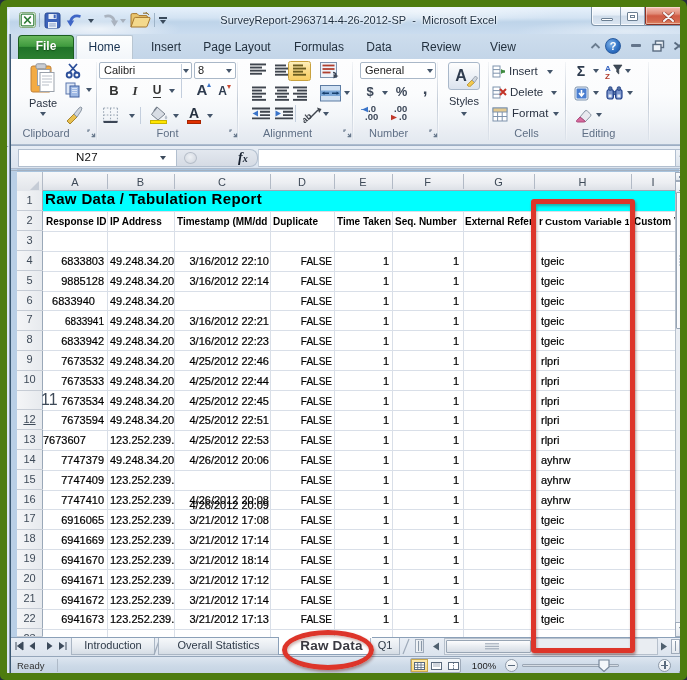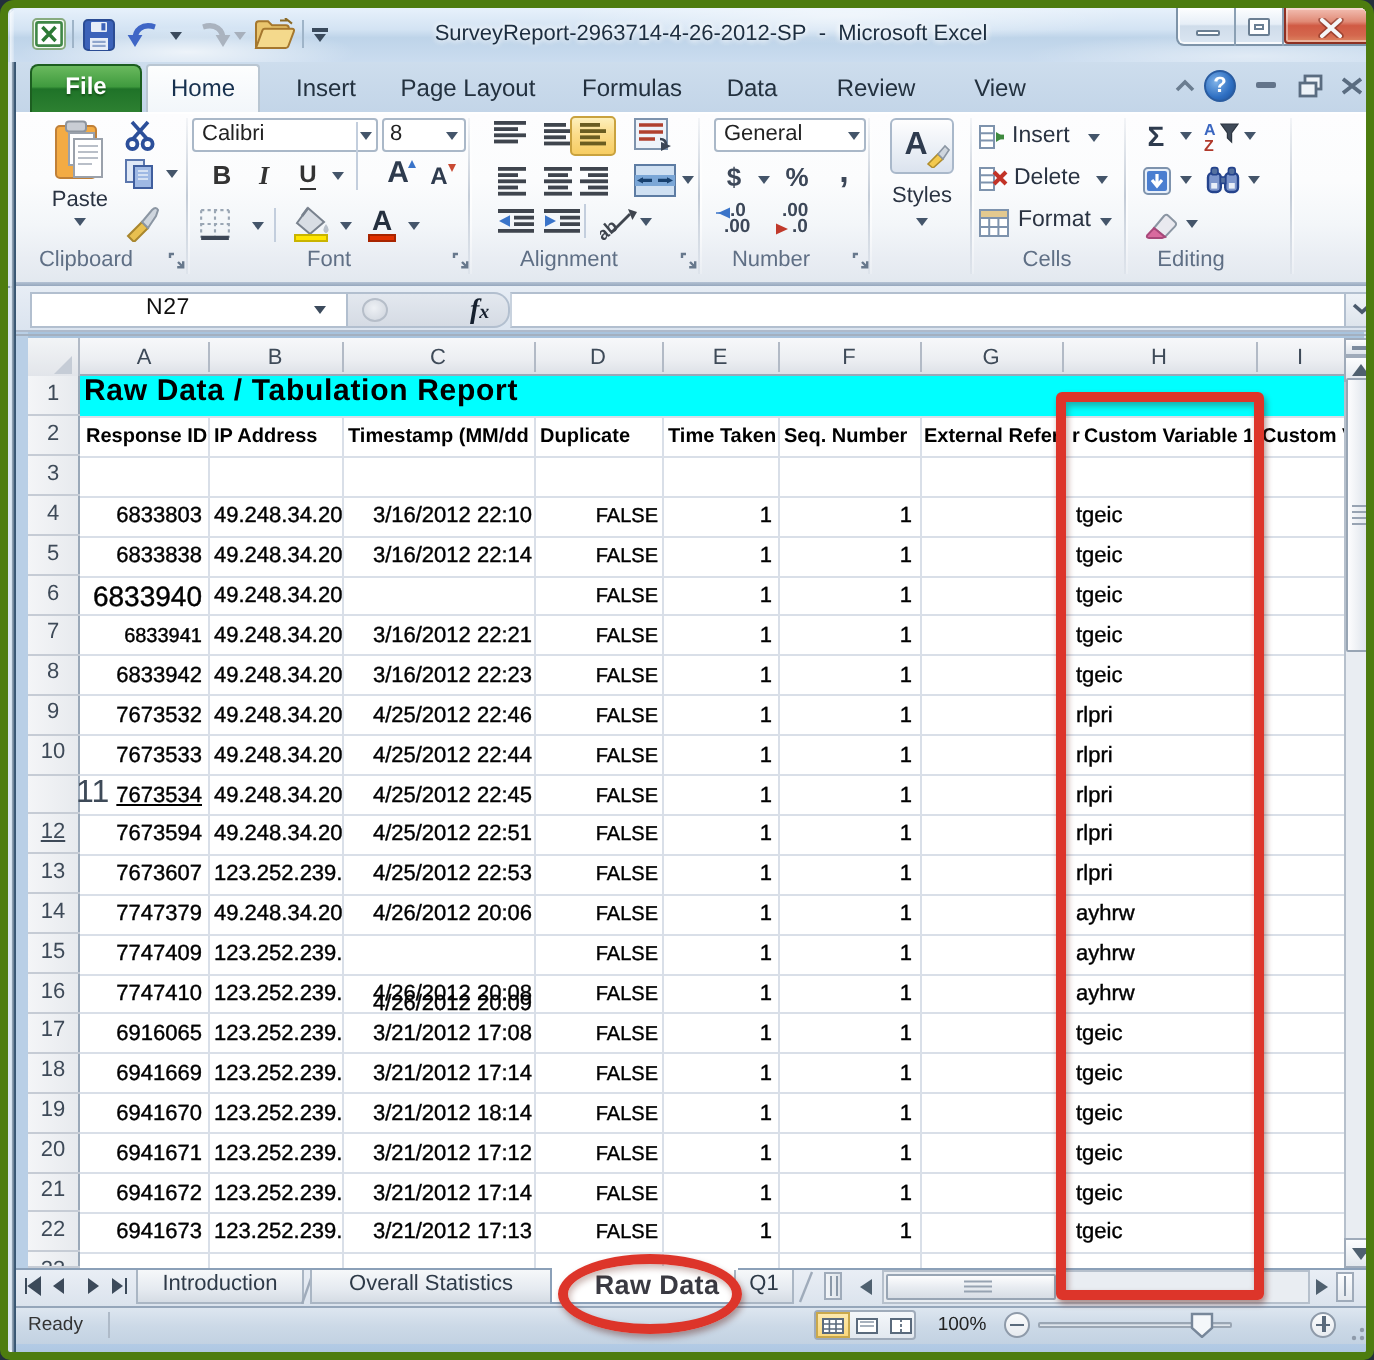--- a/index.html
+++ b/index.html
@@ -1,18 +1,18 @@
 <!DOCTYPE html>
 <html><head><meta charset="utf-8"><style>
 html,body{margin:0;padding:0;}
 *{box-sizing:border-box;}
 body{width:687px;height:680px;font-family:"Liberation Sans",sans-serif;-webkit-font-smoothing:antialiased;}
 .abs{position:absolute;}
 #win{position:relative;width:687px;height:680px;background:#a8c3dd;overflow:hidden;
-  border-radius:7px 7px 5px 5px;border:4px solid #4d7c0f;box-shadow:inset 0 0 0 1px rgba(255,255,255,.55);}
+  border-radius:7px 7px 5px 5px;border:7px solid #4d7c0f;box-shadow:inset 0 0 0 1px rgba(255,255,255,.55);}
 #winwrap{position:relative;width:687px;height:680px;background:#23303c;}
 .tx{white-space:nowrap;}
 </style></head><body>
 <div id="winwrap">
     <div id="win">
 
 <div class="abs" style="left:0px;top:0px;width:687px;height:27px;background:linear-gradient(#e7f1fb 0%,#d3e3f3 40%,#bed4e9 55%,#cadcef 100%);border-radius:6px 6px 0 0;"></div>
 <div class="abs" style="left:0px;top:0px;width:687px;height:27px;background:radial-gradient(ellipse 120px 18px at 90px 22px,rgba(255,255,255,.7),rgba(255,255,255,0) 70%),radial-gradient(ellipse 200px 20px at 420px 4px,rgba(255,255,255,.5),rgba(255,255,255,0) 70%),radial-gradient(ellipse 160px 16px at 620px 24px,rgba(255,255,255,.45),rgba(255,255,255,0) 70%);"></div>
 <svg class="abs" style="left:12px;top:5px" width="19" height="17" viewBox="0 0 19 17">
 <rect x="0.5" y="0.5" width="16" height="15" rx="2" fill="#f4f9f3" stroke="#87ab7f"></rect>
@@ -451,28 +451,28 @@
 <div class="abs tx" style="left:532px;top:204.9px;width:5px;height:19.9px;font-size:10px;line-height:19.9px;font-weight:700;color:#000;overflow:hidden;">r</div>
 <div class="abs tx" style="left:538px;top:204.9px;width:84px;height:19.9px;font-size:9.8px;line-height:19.9px;font-weight:700;color:#000;overflow:hidden;">Custom Variable 1</div>
 <div class="abs tx" style="left:627px;top:204.9px;width:41px;height:19.9px;font-size:10px;line-height:19.9px;font-weight:700;color:#000;overflow:hidden;">Custom Variable 2</div>
 <div class="abs tx" style="left:36px;top:245.2px;width:61px;height:19.9px;font-size:11px;line-height:19.9px;color:#000;overflow:hidden;-webkit-text-stroke:0.2px #000;text-align:right;">6833803</div>
 <div class="abs tx" style="left:103px;top:245.2px;width:64px;height:19.9px;font-size:11px;line-height:19.9px;color:#000;overflow:hidden;-webkit-text-stroke:0.2px #000;">49.248.34.202</div>
 <div class="abs tx" style="left:167px;top:245.2px;width:95px;height:19.9px;font-size:11px;line-height:19.9px;color:#000;overflow:hidden;-webkit-text-stroke:0.2px #000;text-align:right;">3/16/2012 22:10</div>
 <div class="abs tx" style="left:263px;top:245.2px;width:62px;height:19.9px;font-size:10px;line-height:19.9px;color:#000;overflow:hidden;-webkit-text-stroke:0.2px #000;text-align:right;">FALSE</div>
 <div class="abs tx" style="left:327px;top:245.2px;width:55px;height:19.9px;font-size:11px;line-height:19.9px;color:#000;overflow:hidden;-webkit-text-stroke:0.2px #000;text-align:right;">1</div>
 <div class="abs tx" style="left:385px;top:245.2px;width:67px;height:19.9px;font-size:11px;line-height:19.9px;color:#000;overflow:hidden;-webkit-text-stroke:0.2px #000;text-align:right;">1</div>
 <div class="abs tx" style="left:534px;top:245.2px;width:60px;height:19.9px;font-size:11px;line-height:19.9px;color:#000;overflow:hidden;-webkit-text-stroke:0.2px #000;">tgeic</div>
-<div class="abs tx" style="left:36px;top:265.1px;width:61px;height:19.9px;font-size:11px;line-height:19.9px;color:#000;overflow:hidden;-webkit-text-stroke:0.2px #000;text-align:right;">6833838</div>
+<div class="abs tx" style="left:36px;top:265.1px;width:61px;height:19.9px;font-size:11px;line-height:19.9px;color:#000;overflow:hidden;-webkit-text-stroke:0.2px #000;text-align:right;">9885128</div>
 <div class="abs tx" style="left:103px;top:265.1px;width:64px;height:19.9px;font-size:11px;line-height:19.9px;color:#000;overflow:hidden;-webkit-text-stroke:0.2px #000;">49.248.34.202</div>
 <div class="abs tx" style="left:167px;top:265.1px;width:95px;height:19.9px;font-size:11px;line-height:19.9px;color:#000;overflow:hidden;-webkit-text-stroke:0.2px #000;text-align:right;">3/16/2012 22:14</div>
 <div class="abs tx" style="left:263px;top:265.1px;width:62px;height:19.9px;font-size:10px;line-height:19.9px;color:#000;overflow:hidden;-webkit-text-stroke:0.2px #000;text-align:right;">FALSE</div>
 <div class="abs tx" style="left:327px;top:265.1px;width:55px;height:19.9px;font-size:11px;line-height:19.9px;color:#000;overflow:hidden;-webkit-text-stroke:0.2px #000;text-align:right;">1</div>
 <div class="abs tx" style="left:385px;top:265.1px;width:67px;height:19.9px;font-size:11px;line-height:19.9px;color:#000;overflow:hidden;-webkit-text-stroke:0.2px #000;text-align:right;">1</div>
 <div class="abs tx" style="left:534px;top:265.1px;width:60px;height:19.9px;font-size:11px;line-height:19.9px;color:#000;overflow:hidden;-webkit-text-stroke:0.2px #000;">tgeic</div>
-<div class="abs tx" style="left:36px;top:285.0px;width:61px;height:19.9px;font-size:14px;line-height:19.9px;color:#000;overflow:hidden;-webkit-text-stroke:0.2px #000;text-align:right;">6833940</div>
+<div class="abs tx" style="left:36px;top:285.0px;width:61px;height:19.9px;font-size:11px;line-height:19.9px;color:#000;overflow:hidden;-webkit-text-stroke:0.2px #000;text-align:center;">6833940</div>
 <div class="abs tx" style="left:103px;top:285.0px;width:64px;height:19.9px;font-size:11px;line-height:19.9px;color:#000;overflow:hidden;-webkit-text-stroke:0.2px #000;">49.248.34.202</div>
 <div class="abs tx" style="left:263px;top:285.0px;width:62px;height:19.9px;font-size:10px;line-height:19.9px;color:#000;overflow:hidden;-webkit-text-stroke:0.2px #000;text-align:right;">FALSE</div>
 <div class="abs tx" style="left:327px;top:285.0px;width:55px;height:19.9px;font-size:11px;line-height:19.9px;color:#000;overflow:hidden;-webkit-text-stroke:0.2px #000;text-align:right;">1</div>
 <div class="abs tx" style="left:385px;top:285.0px;width:67px;height:19.9px;font-size:11px;line-height:19.9px;color:#000;overflow:hidden;-webkit-text-stroke:0.2px #000;text-align:right;">1</div>
 <div class="abs tx" style="left:534px;top:285.0px;width:60px;height:19.9px;font-size:11px;line-height:19.9px;color:#000;overflow:hidden;-webkit-text-stroke:0.2px #000;">tgeic</div>
 <div class="abs tx" style="left:36px;top:304.9px;width:61px;height:19.9px;font-size:10px;line-height:19.9px;color:#000;overflow:hidden;-webkit-text-stroke:0.2px #000;text-align:right;">6833941</div>
 <div class="abs tx" style="left:103px;top:304.9px;width:64px;height:19.9px;font-size:11px;line-height:19.9px;color:#000;overflow:hidden;-webkit-text-stroke:0.2px #000;">49.248.34.202</div>
 <div class="abs tx" style="left:167px;top:304.9px;width:95px;height:19.9px;font-size:11px;line-height:19.9px;color:#000;overflow:hidden;-webkit-text-stroke:0.2px #000;text-align:right;">3/16/2012 22:21</div>
 <div class="abs tx" style="left:263px;top:304.9px;width:62px;height:19.9px;font-size:10px;line-height:19.9px;color:#000;overflow:hidden;-webkit-text-stroke:0.2px #000;text-align:right;">FALSE</div>
 <div class="abs tx" style="left:327px;top:304.9px;width:55px;height:19.9px;font-size:11px;line-height:19.9px;color:#000;overflow:hidden;-webkit-text-stroke:0.2px #000;text-align:right;">1</div>
@@ -492,35 +492,35 @@
 <div class="abs tx" style="left:327px;top:344.7px;width:55px;height:19.9px;font-size:11px;line-height:19.9px;color:#000;overflow:hidden;-webkit-text-stroke:0.2px #000;text-align:right;">1</div>
 <div class="abs tx" style="left:385px;top:344.7px;width:67px;height:19.9px;font-size:11px;line-height:19.9px;color:#000;overflow:hidden;-webkit-text-stroke:0.2px #000;text-align:right;">1</div>
 <div class="abs tx" style="left:534px;top:344.7px;width:60px;height:19.9px;font-size:11px;line-height:19.9px;color:#000;overflow:hidden;-webkit-text-stroke:0.2px #000;">rlpri</div>
 <div class="abs tx" style="left:36px;top:364.6px;width:61px;height:19.9px;font-size:11px;line-height:19.9px;color:#000;overflow:hidden;-webkit-text-stroke:0.2px #000;text-align:right;">7673533</div>
 <div class="abs tx" style="left:103px;top:364.6px;width:64px;height:19.9px;font-size:11px;line-height:19.9px;color:#000;overflow:hidden;-webkit-text-stroke:0.2px #000;">49.248.34.202</div>
 <div class="abs tx" style="left:167px;top:364.6px;width:95px;height:19.9px;font-size:11px;line-height:19.9px;color:#000;overflow:hidden;-webkit-text-stroke:0.2px #000;text-align:right;">4/25/2012 22:44</div>
 <div class="abs tx" style="left:263px;top:364.6px;width:62px;height:19.9px;font-size:10px;line-height:19.9px;color:#000;overflow:hidden;-webkit-text-stroke:0.2px #000;text-align:right;">FALSE</div>
 <div class="abs tx" style="left:327px;top:364.6px;width:55px;height:19.9px;font-size:11px;line-height:19.9px;color:#000;overflow:hidden;-webkit-text-stroke:0.2px #000;text-align:right;">1</div>
 <div class="abs tx" style="left:385px;top:364.6px;width:67px;height:19.9px;font-size:11px;line-height:19.9px;color:#000;overflow:hidden;-webkit-text-stroke:0.2px #000;text-align:right;">1</div>
 <div class="abs tx" style="left:534px;top:364.6px;width:60px;height:19.9px;font-size:11px;line-height:19.9px;color:#000;overflow:hidden;-webkit-text-stroke:0.2px #000;">rlpri</div>
-<div class="abs tx" style="left:36px;top:384.5px;width:61px;height:14px;font-size:11px;line-height:19.9px;color:#000;overflow:hidden;-webkit-text-stroke:0.2px #000;text-align:right;text-decoration:underline;">7673534</div>
+<div class="abs tx" style="left:36px;top:384.5px;width:61px;height:14px;font-size:11px;line-height:19.9px;color:#000;overflow:hidden;-webkit-text-stroke:0.2px #000;text-align:right;">7673534</div>
 <div class="abs tx" style="left:103px;top:384.5px;width:64px;height:19.9px;font-size:11px;line-height:19.9px;color:#000;overflow:hidden;-webkit-text-stroke:0.2px #000;">49.248.34.202</div>
 <div class="abs tx" style="left:167px;top:384.5px;width:95px;height:19.9px;font-size:11px;line-height:19.9px;color:#000;overflow:hidden;-webkit-text-stroke:0.2px #000;text-align:right;">4/25/2012 22:45</div>
 <div class="abs tx" style="left:263px;top:384.5px;width:62px;height:19.9px;font-size:10px;line-height:19.9px;color:#000;overflow:hidden;-webkit-text-stroke:0.2px #000;text-align:right;">FALSE</div>
 <div class="abs tx" style="left:327px;top:384.5px;width:55px;height:19.9px;font-size:11px;line-height:19.9px;color:#000;overflow:hidden;-webkit-text-stroke:0.2px #000;text-align:right;">1</div>
 <div class="abs tx" style="left:385px;top:384.5px;width:67px;height:19.9px;font-size:11px;line-height:19.9px;color:#000;overflow:hidden;-webkit-text-stroke:0.2px #000;text-align:right;">1</div>
 <div class="abs tx" style="left:534px;top:384.5px;width:60px;height:19.9px;font-size:11px;line-height:19.9px;color:#000;overflow:hidden;-webkit-text-stroke:0.2px #000;">rlpri</div>
 <div class="abs tx" style="left:36px;top:404.4px;width:61px;height:19.9px;font-size:11px;line-height:19.9px;color:#000;overflow:hidden;-webkit-text-stroke:0.2px #000;text-align:right;">7673594</div>
 <div class="abs tx" style="left:103px;top:404.4px;width:64px;height:19.9px;font-size:11px;line-height:19.9px;color:#000;overflow:hidden;-webkit-text-stroke:0.2px #000;">49.248.34.202</div>
 <div class="abs tx" style="left:167px;top:404.4px;width:95px;height:19.9px;font-size:11px;line-height:19.9px;color:#000;overflow:hidden;-webkit-text-stroke:0.2px #000;text-align:right;">4/25/2012 22:51</div>
 <div class="abs tx" style="left:263px;top:404.4px;width:62px;height:19.9px;font-size:10px;line-height:19.9px;color:#000;overflow:hidden;-webkit-text-stroke:0.2px #000;text-align:right;">FALSE</div>
 <div class="abs tx" style="left:327px;top:404.4px;width:55px;height:19.9px;font-size:11px;line-height:19.9px;color:#000;overflow:hidden;-webkit-text-stroke:0.2px #000;text-align:right;">1</div>
 <div class="abs tx" style="left:385px;top:404.4px;width:67px;height:19.9px;font-size:11px;line-height:19.9px;color:#000;overflow:hidden;-webkit-text-stroke:0.2px #000;text-align:right;">1</div>
 <div class="abs tx" style="left:534px;top:404.4px;width:60px;height:19.9px;font-size:11px;line-height:19.9px;color:#000;overflow:hidden;-webkit-text-stroke:0.2px #000;">rlpri</div>
-<div class="abs tx" style="left:36px;top:424.29999999999995px;width:61px;height:19.9px;font-size:11px;line-height:19.9px;color:#000;overflow:hidden;-webkit-text-stroke:0.2px #000;text-align:right;">7673607</div>
+<div class="abs tx" style="left:36px;top:424.29999999999995px;width:61px;height:19.9px;font-size:11px;line-height:19.9px;color:#000;overflow:hidden;-webkit-text-stroke:0.2px #000;">7673607</div>
 <div class="abs tx" style="left:103px;top:424.29999999999995px;width:64px;height:19.9px;font-size:11px;line-height:19.9px;color:#000;overflow:hidden;-webkit-text-stroke:0.2px #000;">123.252.239.3</div>
 <div class="abs tx" style="left:167px;top:424.29999999999995px;width:95px;height:19.9px;font-size:11px;line-height:19.9px;color:#000;overflow:hidden;-webkit-text-stroke:0.2px #000;text-align:right;">4/25/2012 22:53</div>
 <div class="abs tx" style="left:263px;top:424.29999999999995px;width:62px;height:19.9px;font-size:10px;line-height:19.9px;color:#000;overflow:hidden;-webkit-text-stroke:0.2px #000;text-align:right;">FALSE</div>
 <div class="abs tx" style="left:327px;top:424.29999999999995px;width:55px;height:19.9px;font-size:11px;line-height:19.9px;color:#000;overflow:hidden;-webkit-text-stroke:0.2px #000;text-align:right;">1</div>
 <div class="abs tx" style="left:385px;top:424.29999999999995px;width:67px;height:19.9px;font-size:11px;line-height:19.9px;color:#000;overflow:hidden;-webkit-text-stroke:0.2px #000;text-align:right;">1</div>
 <div class="abs tx" style="left:534px;top:424.29999999999995px;width:60px;height:19.9px;font-size:11px;line-height:19.9px;color:#000;overflow:hidden;-webkit-text-stroke:0.2px #000;">rlpri</div>
 <div class="abs tx" style="left:36px;top:444.2px;width:61px;height:19.9px;font-size:11px;line-height:19.9px;color:#000;overflow:hidden;-webkit-text-stroke:0.2px #000;text-align:right;">7747379</div>
 <div class="abs tx" style="left:103px;top:444.2px;width:64px;height:19.9px;font-size:11px;line-height:19.9px;color:#000;overflow:hidden;-webkit-text-stroke:0.2px #000;">49.248.34.202</div>
 <div class="abs tx" style="left:167px;top:444.2px;width:95px;height:19.9px;font-size:11px;line-height:19.9px;color:#000;overflow:hidden;-webkit-text-stroke:0.2px #000;text-align:right;">4/26/2012 20:06</div>
 <div class="abs tx" style="left:263px;top:444.2px;width:62px;height:19.9px;font-size:10px;line-height:19.9px;color:#000;overflow:hidden;-webkit-text-stroke:0.2px #000;text-align:right;">FALSE</div>

